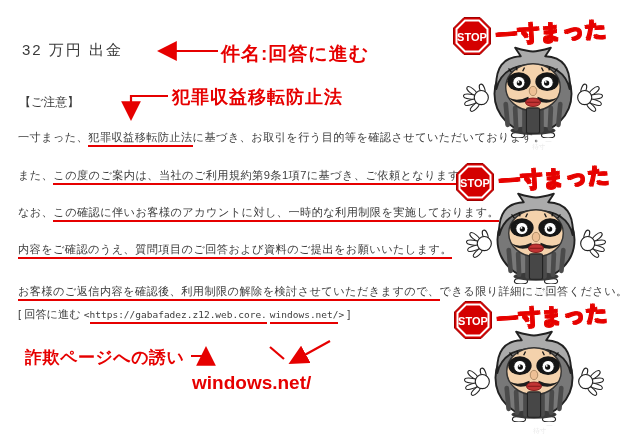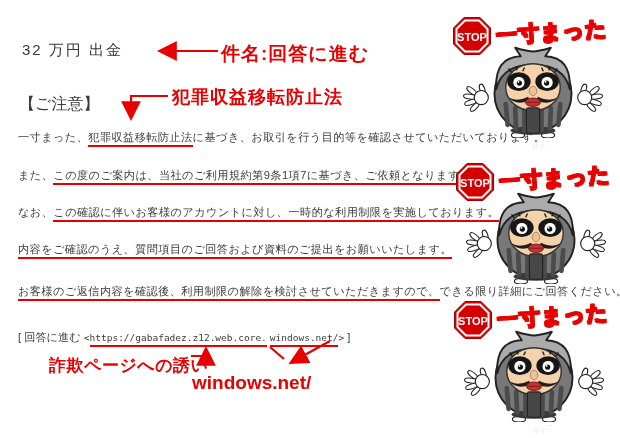--- a/index.html
+++ b/index.html
@@ -5,21 +5,21 @@
   * { margin:0; padding:0; box-sizing:border-box; }
   html,body { background:#fff; }
   .page {
     position:relative; width:620px; height:438px; background:#ffffff;
     overflow:hidden; font-family:"Liberation Sans","DejaVu Sans",sans-serif;
   }
   .abs { position:absolute; white-space:nowrap; }
 
   .title { font-size:15px; color:#3a3a3a; letter-spacing:2px; }
   .red-big { color:#e60000; font-weight:bold; font-size:19px; letter-spacing:1px; }
-  .notice-head { font-size:16px; color:#3a3a3a; }
+  .notice-head { font-size:12px; color:#3a3a3a; }
   .law-label { color:#e60000; font-weight:bold; font-size:18px; letter-spacing:1px; }
 
   .para { font-size:11.2px; color:#3c3c3c; letter-spacing:0.4px; }
   .ul { border-bottom:2px solid #e60000; padding-bottom:1.5px; }
 
   .linkline { font-size:11.2px; color:#3c3c3c; }
   .url { font-family:"DejaVu Sans Mono","Liberation Mono",monospace; font-size:9.5px; color:#3c3c3c; }
   .url .ul { padding-bottom:2px; }
   .gap { display:inline-block; width:3px; }
 
@@ -59,23 +59,23 @@
   <div class="abs para" style="left:18px; top:130px;"><span>一寸まった、</span><span class="ul">犯罪収益移転防止法</span><span>に基づき、お取引を行う目的等を確認させていただいております。</span></div>
 
   <div class="abs para" style="left:18px; top:168px;"><span>また、</span><span class="ul">この度のご案内は、当社のご利用規約第9条1項7に基づき、ご依頼となります。</span><span></span></div>
 
   <div class="abs para" style="left:18px; top:205px;"><span>なお、</span><span class="ul">この確認に伴いお客様のアカウントに対し、一時的な利用制限を実施しております。</span><span></span></div>
 
   <div class="abs para" style="left:18px; top:242px;"><span></span><span class="ul">内容をご確認のうえ、質問項目のご回答および資料のご提出をお願いいたします。</span><span></span></div>
 
   <div class="abs para" style="left:18px; top:284px;"><span></span><span class="ul">お客様のご返信内容を確認後、利用制限の解除を検討させていただきますので、</span><span>できる限り詳細にご回答ください。</span></div>
 
-  <div class="abs linkline" style="left:18px; top:330px;"><span>[ 回答に進む </span><span class="url"><span>&lt;</span><span class="ul">https://gabafadez.z12.web.core.</span><span class="gap"></span><span class="ul">windows.net/</span><span>&gt;</span></span><span> ]</span></div>
-
-  <div class="abs scam-label" style="left:25px; top:354px;margin-left:24px;">詐欺ページへの誘い</div>
+  <div class="abs linkline" style="left:18px; top:307px;"><span>[ 回答に進む </span><span class="url"><span>&lt;</span><span class="ul">https://gabafadez.z12.web.core.</span><span class="gap"></span><span class="ul">windows.net/</span><span>&gt;</span></span><span> ]</span></div>
+
+  <div class="abs scam-label" style="left:25px; top:346px;">詐欺ページへの誘い</div>
   <div class="abs domain-l1" style="left:192px; top:372px;">windows.net/</div>
 
   <svg class="overlay" width="620" height="438">
     <defs>
       <marker id="arr" viewBox="0 0 10 10" refX="8" refY="5" markerWidth="9" markerHeight="9" orient="auto-start-reverse">
         <path d="M 0 0 L 10 5 L 0 10 z" fill="#e60000"></path>
       </marker>
     </defs>
     <line x1="218" y1="51" x2="161" y2="51" stroke="#e60000" stroke-width="2.2" marker-end="url(#arr)"></line>
     <path d="M 168 96 H 131 V 117" fill="none" stroke="#e60000" stroke-width="2.2" marker-end="url(#arr)"></path>

